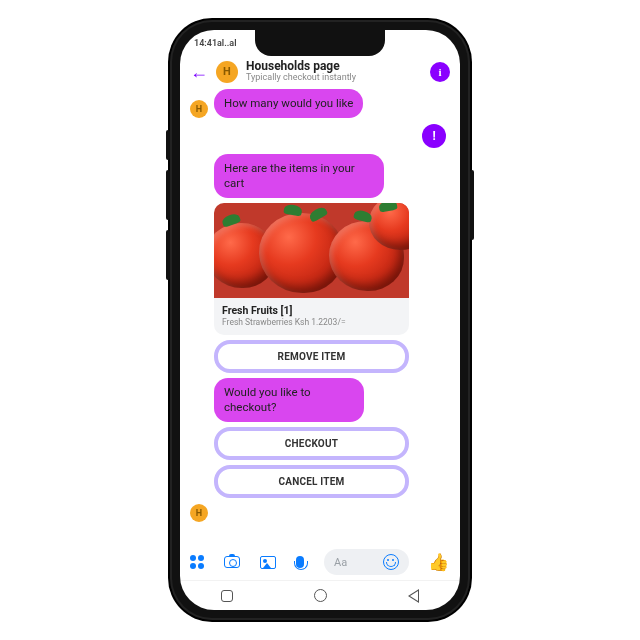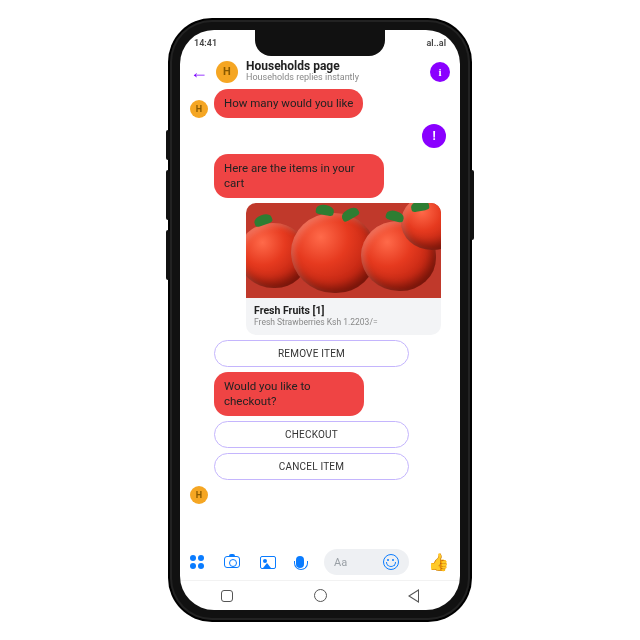--- a/index.html
+++ b/index.html
@@ -24,21 +24,21 @@
   .sb4 { right:-4px; top:150px; width:4px; height:70px; }
   .notch {
     position:absolute; top:10px; left:50%; transform:translateX(-50%);
     width:130px; height:26px; background:#111; border-radius:0 0 16px 16px; z-index:5;
   }
   .screen {
     width:100%; height:100%; background:#fff; border-radius:34px; overflow:hidden;
     display:flex; flex-direction:column; position:relative;
   }
   .status-bar {
-    height:26px; display:flex; justify-content:space-between; align-items:center;
+    height:26px; display:flex; justify-content:flex-start; align-items:center;
     padding:0 14px; font-size:9px; color:#444; font-weight:600;
   }
   .header {
     display:flex; align-items:center; padding:4px 10px 6px 10px; gap:8px;
   }
   .back-arrow { color:#7b00ff; font-size:18px; font-weight:600; }
   .avatar-sm {
     width:22px; height:22px; border-radius:50%; background:#f5a623;
     display:flex; align-items:center; justify-content:center;
     font-size:11px; font-weight:700; color:#8a5a00;
@@ -53,48 +53,48 @@
   }
   .chat { flex:1; overflow:hidden; padding:0 10px 2px 10px; display:flex; flex-direction:column; gap:6px; }
   .row { display:flex; align-items:flex-end; gap:6px; }
   .row.right { justify-content:flex-end; }
   .avatar-xs {
     width:18px; height:18px; border-radius:50%; background:#f5a623;
     display:flex; align-items:center; justify-content:center;
     font-size:9px; font-weight:700; color:#8a5a00; flex-shrink:0;
   }
   .bubble-in {
-    background:#ef4444; border-radius:14px; padding:7px 10px;
+    background:#d946ef; border-radius:14px; padding:7px 10px;
     font-size:11.5px; color:#222; max-width:200px; line-height:1.3;
   }
   .bubble-out {
     width:24px; height:24px; border-radius:50%; background:#8a00ff;
     display:flex; align-items:center; justify-content:center; color:#fff;
     font-size:12px; font-weight:700; margin-right:4px;
   }
   .card-block { margin-left:24px; display:flex; flex-direction:column; gap:5px; }
   .card {
-    width:195px; background:#f3f4f6; border-radius:10px; overflow:hidden;margin-left:32px;
+    width:195px; background:#f3f4f6; border-radius:10px; overflow:hidden;
   }
   .card-img { width:100%; height:95px; background:#c0392b; position:relative; overflow:hidden; }
   .straw {
     position:absolute; border-radius:50% 50% 48% 52%;
     background: radial-gradient(circle at 35% 30%, #ff6a4a 0%, #e63a1f 35%, #b11d0d 80%);
     box-shadow: inset -4px -6px 10px rgba(0,0,0,.35), inset 3px 3px 6px rgba(255,255,255,.25);
   }
   .leaf {
     position:absolute; width:18px; height:10px; background:#2e7d32;
     border-radius:60% 60% 30% 30%; transform:rotate(var(--r,0deg));
   }
   .card-body { padding:6px 8px 8px 8px; }
   .card-title { font-size:10.5px; font-weight:700; color:#222; }
   .card-sub { font-size:8.5px; color:#888; }
   .action-btn {
-    width:195px; background:#fff; border:1px solid #c4b5fd; border-radius:16px;
-    padding:7px 0; text-align:center; font-size:10px; font-weight:400; color:#333;
+    width:195px; background:#fff; border:4px solid #c4b5fd; border-radius:16px;
+    padding:7px 0; text-align:center; font-size:10px; font-weight:700; color:#333;
     letter-spacing:.2px;
   }
   .bubble-in.narrow { max-width:150px; }
   .composer {
     display:flex; align-items:center; gap:20px; padding:5px 10px 5px 10px;
   }
   .comp-icon { color:#0a7cff; font-size:16px; display:flex; align-items:center; }
   .grid4 { display:grid; grid-template-columns:6px 6px; grid-template-rows:6px 6px; gap:2px; }
   .grid4 span { background:#0a7cff; border-radius:50%; }
   .input-pill {
@@ -137,21 +137,21 @@
     <div class="status-bar">
       <span>14:41</span>
       <span>al..al</span>
     </div>
 
     <div class="header">
       <span class="back-arrow">←</span>
       <div class="avatar-sm">H</div>
       <div class="hdr-text">
         <div class="hdr-title">Households page</div>
-        <div class="hdr-sub">Households replies instantly</div>
+        <div class="hdr-sub">Typically checkout instantly</div>
       </div>
       <div class="info-btn">i</div>
     </div>
 
     <div class="chat">
 
       <div class="row">
         <div class="avatar-xs">H</div>
         <div class="bubble-in">How many would you like</div>
       </div>

